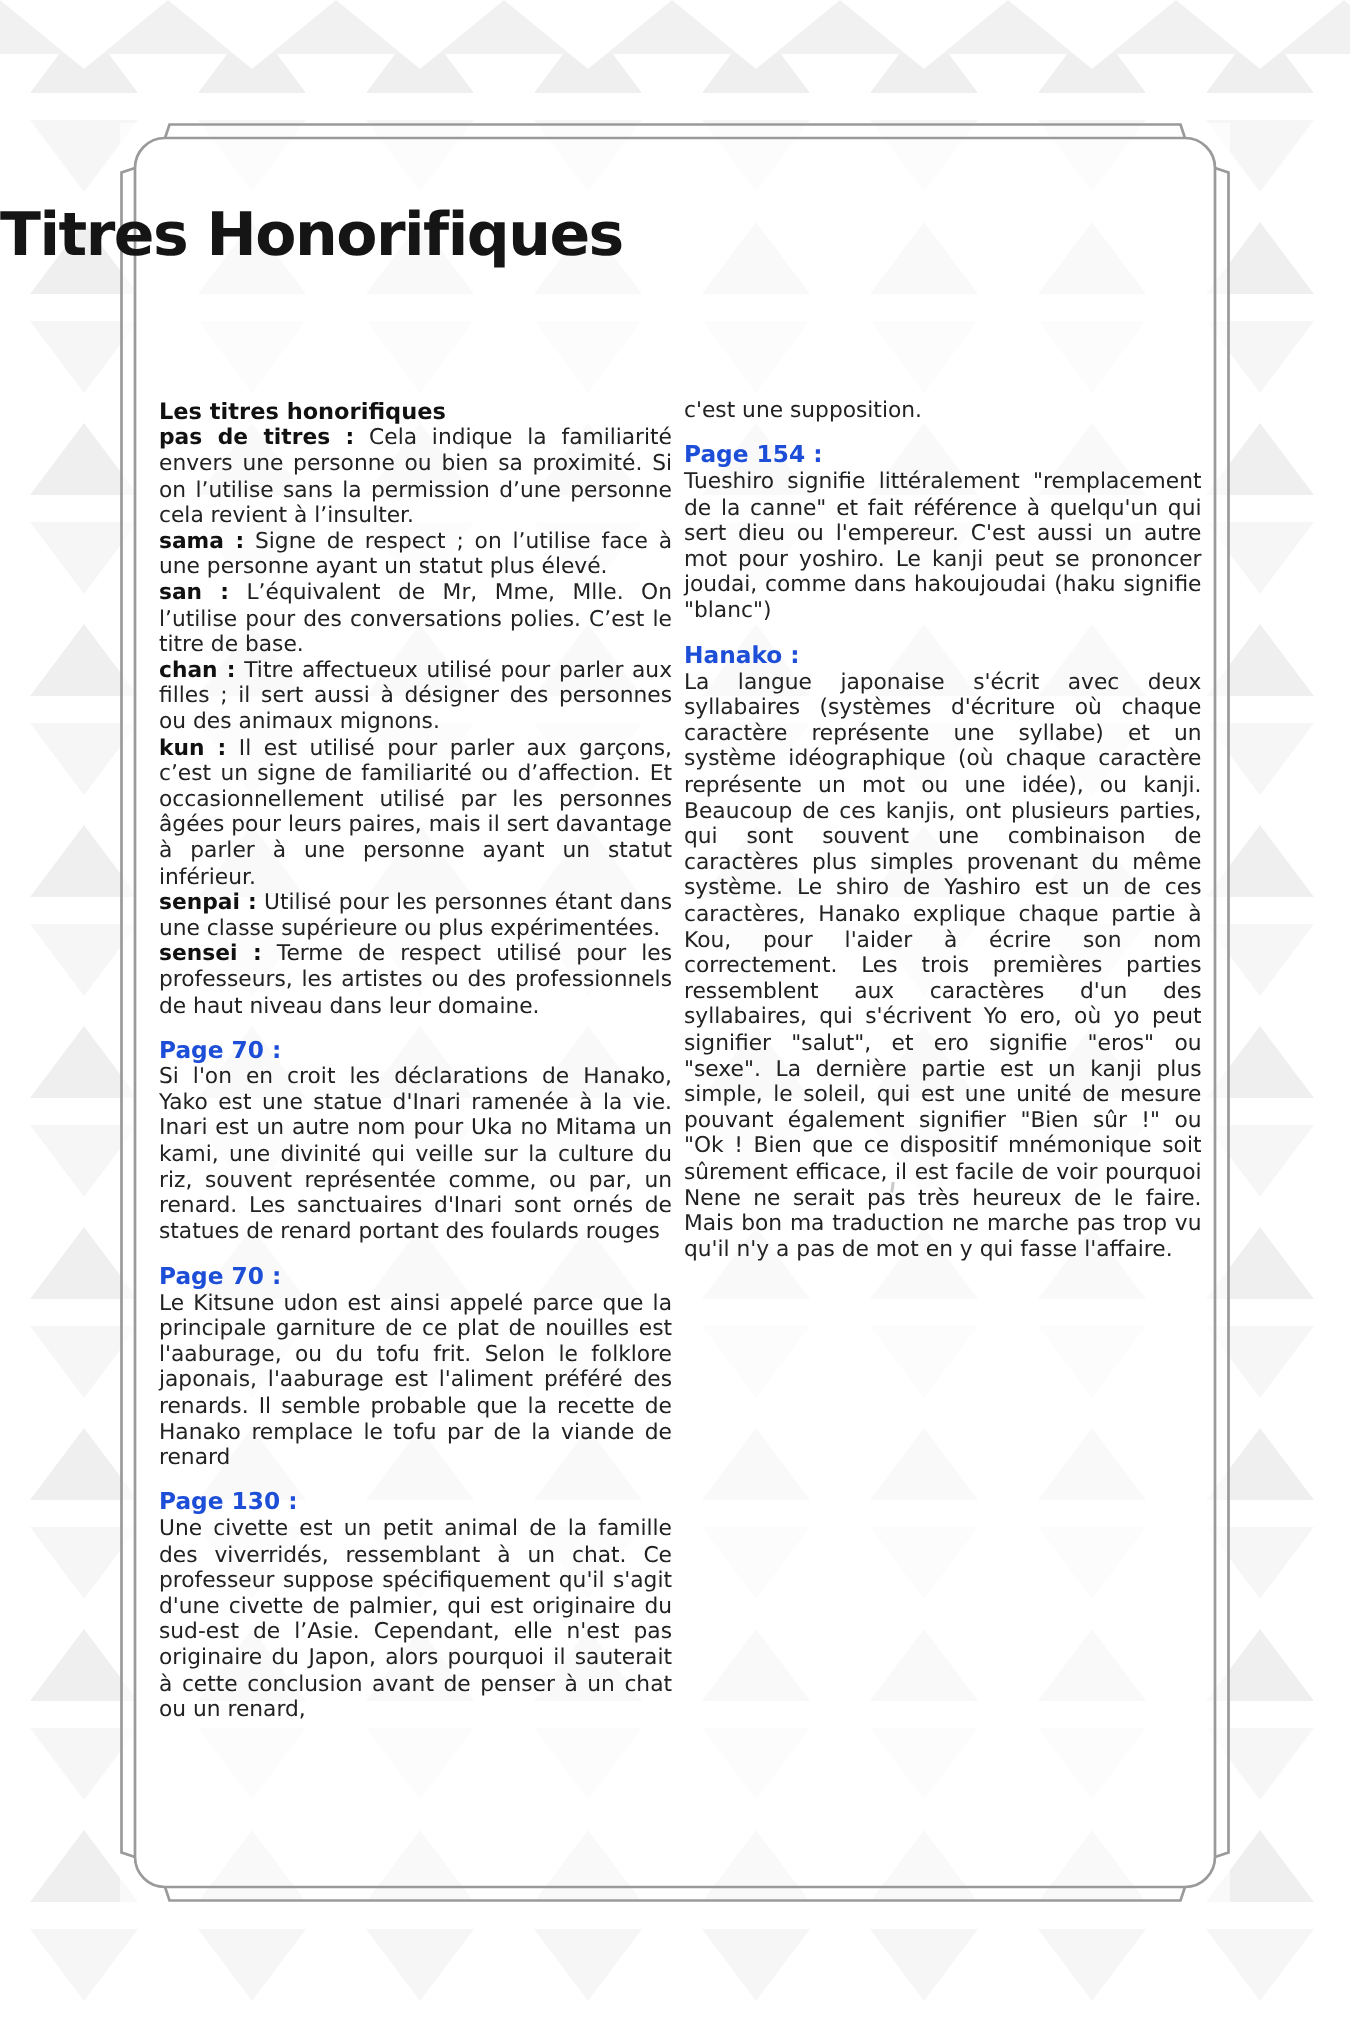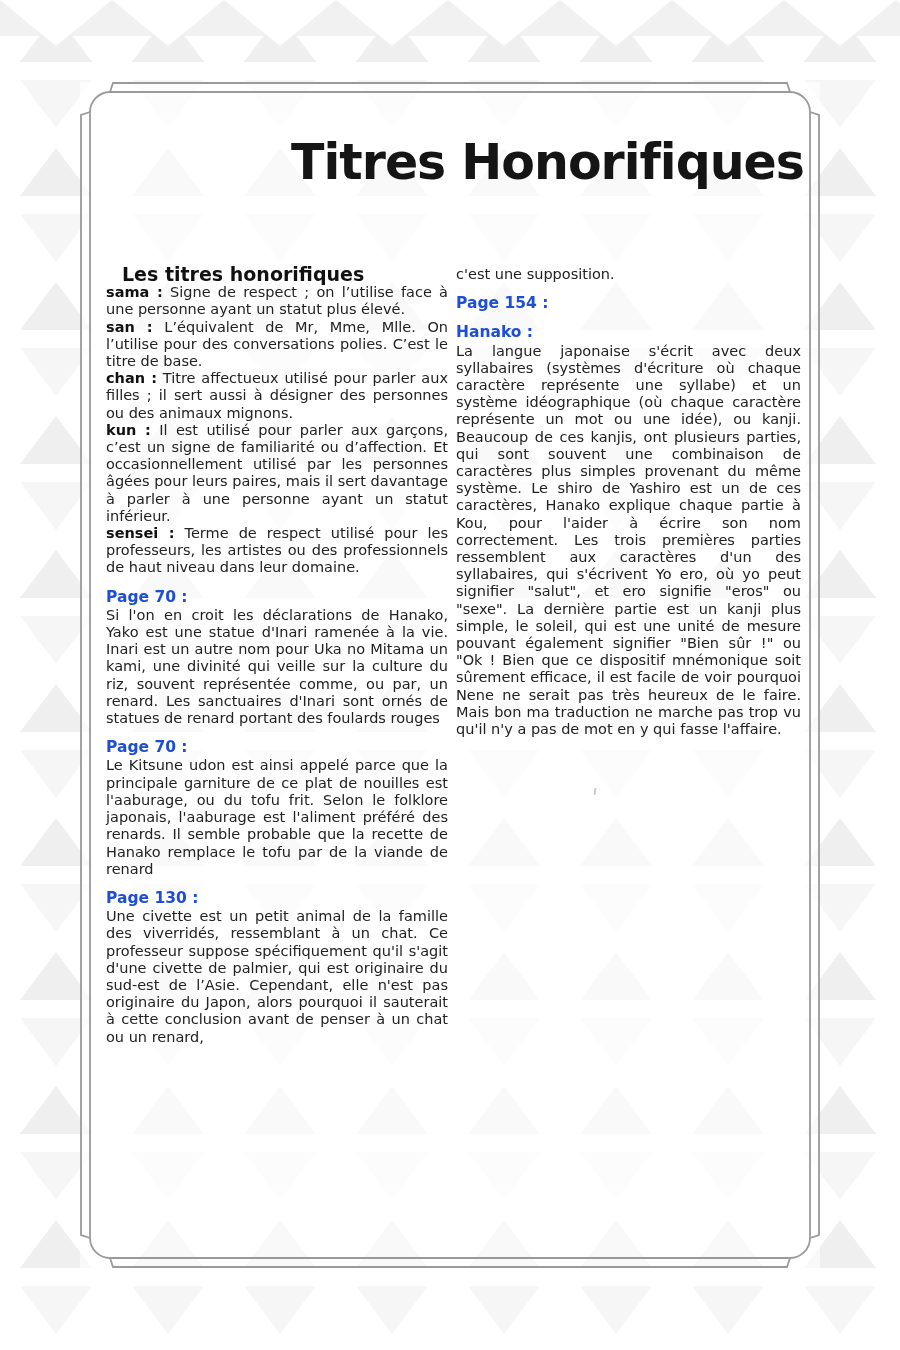--- a/index.html
+++ b/index.html
@@ -8,31 +8,31 @@
     background:#ffffff;
     font-family:"DejaVu Sans","Liberation Sans",sans-serif;
   }
   .bg-svg{position:absolute;left:0;top:0;z-index:0;}
   .sheet{
     position:absolute;left:80px;top:82px;width:740px;height:1186px;
     background:rgba(255,255,255,0.62);z-index:1;
   }
   .frame-svg{position:absolute;left:0;top:0;z-index:2;pointer-events:none;}
   .title{
-    position:absolute;left:0;top:134px;width:804px;text-align:right;
-    font-size:49px;font-weight:bold;color:#151515;z-index:3;
+    position:absolute;left:0;top:134px;width:804px;text-align:left;
+    font-size:40px;font-weight:bold;color:#151515;z-index:3;
     letter-spacing:-1px;
   }
   .col{
     position:absolute;z-index:3;text-align:justify;
     font-size:14.5px;line-height:17.2px;color:#222222;
   }
   .col-left{left:106px;top:266px;width:342px;}
   .col-right{left:456px;top:266px;width:345px;}
-  .sec-heading{margin:0 0 1px 16px;font-size:19px;font-weight:bold;color:#111;}
+  .sec-heading{margin:0 0 1px 0;font-size:15px;font-weight:bold;color:#111;}
   p.entry{margin:0;}
   p.entry b{color:#111;}
   p.note-head{margin:12px 0 1px 0;font-size:15.5px;font-weight:bold;color:#1d4ed8;}
   p.note-text{margin:0;}
   p.continuation{margin:0;}
   .stray-mark{
     position:absolute;left:594px;top:788px;width:2px;height:7px;
     background:#c9c9c9;transform:rotate(8deg);z-index:3;
   }
 </style>
@@ -65,39 +65,42 @@
     <path d="M 90 112 L 81 115 V 1235 L 90 1238"></path>
     <path d="M 810 112 L 819 115 V 1235 L 810 1238"></path>
   </g>
 </svg>
 
 <div class="title">Titres Honorifiques</div>
 
 <div class="col col-left">
   <p class="sec-heading">Les titres honorifiques</p>
 
+  <p class="entry"><b>pas de titres :</b> <span>Cela indique la familiarité envers une personne ou bien sa proximité. Si on l’utilise sans la permission d’une personne cela revient à l’insulter.</span></p>
   <p class="entry"><b>sama :</b> <span>Signe de respect ; on l’utilise face à une personne ayant un statut plus élevé.</span></p>
   <p class="entry"><b>san :</b> <span>L’équivalent de Mr, Mme, Mlle. On l’utilise pour des conversations polies. C’est le titre de base.</span></p>
   <p class="entry"><b>chan :</b> <span>Titre affectueux utilisé pour parler aux filles ; il sert aussi à désigner des personnes ou des animaux mignons.</span></p>
   <p class="entry"><b>kun :</b> <span>Il est utilisé pour parler aux garçons, c’est un signe de familiarité ou d’affection. Et occasionnellement utilisé par les personnes âgées pour leurs paires, mais il sert davantage à parler à une personne ayant un statut inférieur.</span></p>
+  <p class="entry"><b>senpai :</b> <span>Utilisé pour les personnes étant dans une classe supérieure ou plus expérimentées.</span></p>
   <p class="entry"><b>sensei :</b> <span>Terme de respect utilisé pour les professeurs, les artistes ou des professionnels de haut niveau dans leur domaine.</span></p>
 
 
   <p class="note-head">Page 70 :</p>
   <p class="note-text">Si l'on en croit les déclarations de Hanako, Yako est une statue d'Inari ramenée à la vie. Inari est un autre nom pour Uka no Mitama un kami, une divinité qui veille sur la culture du riz, souvent représentée comme, ou par, un renard. Les sanctuaires d'Inari sont ornés de statues de renard portant des foulards rouges</p>
 
   <p class="note-head">Page 70 :</p>
   <p class="note-text">Le Kitsune udon est ainsi appelé parce que la principale garniture de ce plat de nouilles est l'aaburage, ou du tofu frit. Selon le folklore japonais, l'aaburage est l'aliment préféré des renards. Il semble probable que la recette de Hanako remplace le tofu par de la viande de renard</p>
 
   <p class="note-head">Page 130 :</p>
   <p class="note-text">Une civette est un petit animal de la famille des viverridés, ressemblant à un chat.  Ce professeur suppose spécifiquement qu'il s'agit d'une civette de palmier, qui est originaire du sud-est de l’Asie. Cependant, elle n'est pas originaire du Japon, alors pourquoi il sauterait à cette conclusion avant de penser à un chat ou un renard,</p>
 </div>
 
 <div class="col col-right">
   <p class="continuation">c'est une supposition.</p>
 
   <p class="note-head">Page 154 :</p>
+  <p class="note-text">Tueshiro signifie littéralement "remplacement de la canne" et fait référence à quelqu'un qui sert dieu ou l'empereur. C'est aussi un autre mot pour yoshiro. Le kanji peut se prononcer joudai, comme dans hakoujoudai (haku signifie "blanc")</p>
 
   <p class="note-head">Hanako :</p>
   <p class="note-text">La langue japonaise s'écrit avec deux syllabaires (systèmes d'écriture où chaque caractère représente une syllabe) et un système idéographique (où chaque caractère représente un mot ou une idée), ou kanji. Beaucoup de ces kanjis, ont plusieurs parties, qui sont souvent une combinaison de caractères plus simples provenant du même système. Le shiro de Yashiro est un de ces caractères, Hanako explique chaque partie à Kou, pour l'aider à écrire son nom correctement. Les trois premières parties ressemblent aux caractères d'un des syllabaires, qui s'écrivent Yo ero, où yo peut signifier "salut", et ero signifie "eros" ou "sexe". La dernière partie est un kanji plus simple, le soleil, qui est une unité de mesure pouvant également signifier "Bien sûr !" ou "Ok ! Bien que ce dispositif mnémonique soit sûrement efficace, il est facile de voir pourquoi Nene ne serait pas très heureux de le faire. Mais bon ma traduction ne marche pas trop vu qu'il n'y a pas de mot en y qui fasse l'affaire.</p>
 </div>
 
 <div class="stray-mark"></div>
 
 </body></html>

